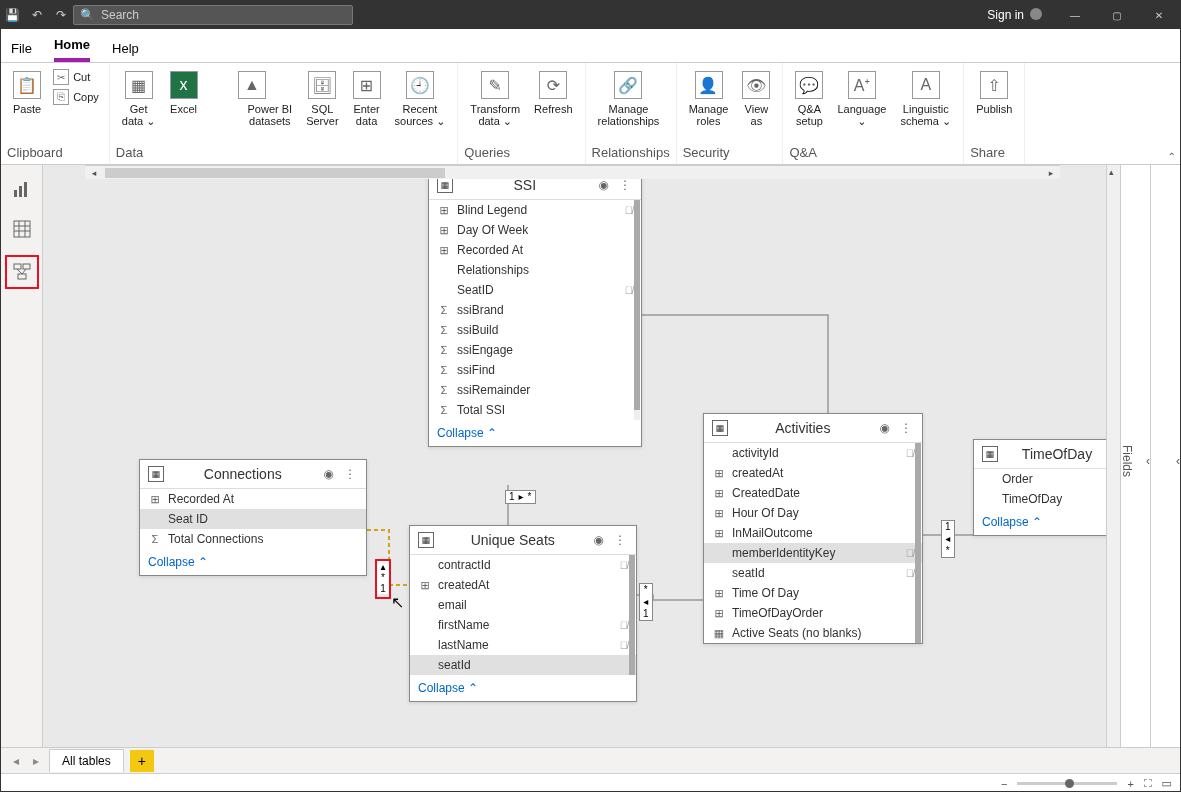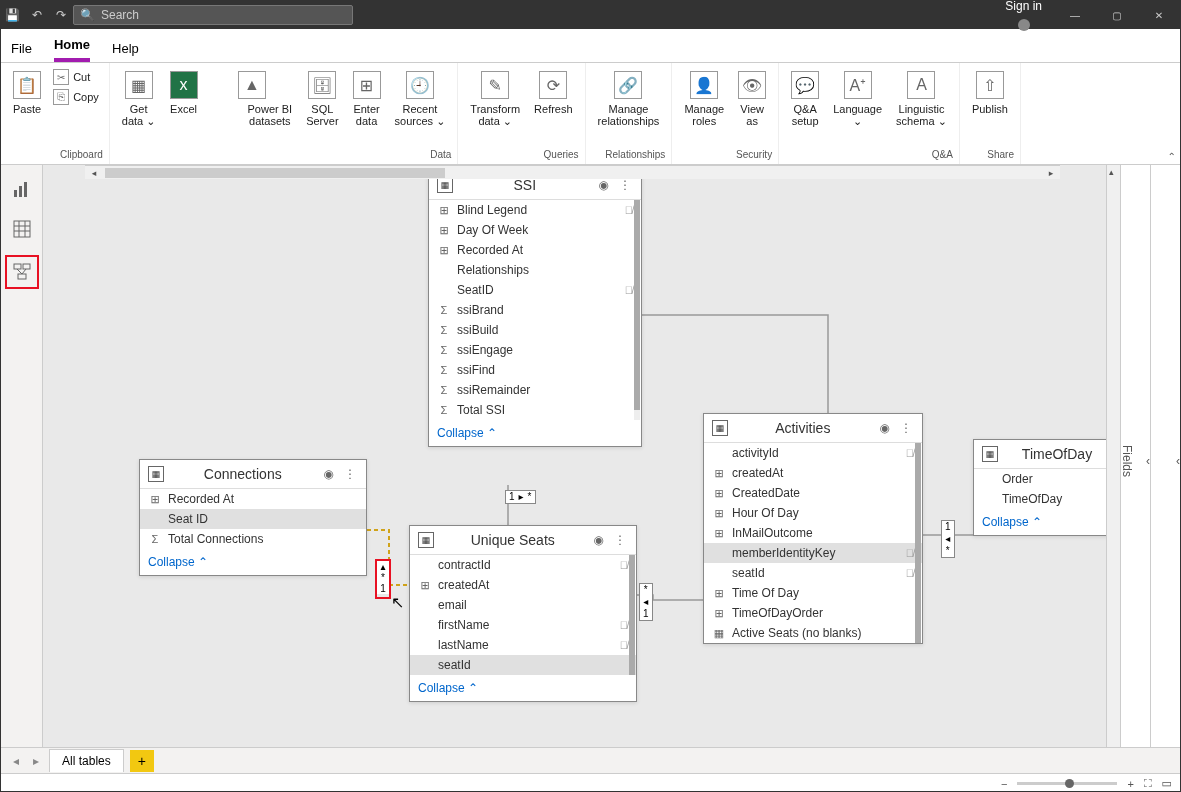--- a/index.html
+++ b/index.html
@@ -3,31 +3,31 @@
 <meta charset="utf-8">
 <style>
 * { box-sizing: border-box; margin: 0; padding: 0; font-family: "Segoe UI", Arial, sans-serif; }
 body { width: 1181px; height: 792px; background: #fff; overflow: hidden; border: 1px solid #333; position: relative; }
 .titlebar { height: 28px; background: #333; color: #fff; display: flex; align-items: center; font-size: 12px; }
 .titlebar .qat { display: flex; align-items: center; padding: 0 4px; gap: 8px; }
 .titlebar .qat span { width: 16px; height: 16px; display: inline-flex; align-items: center; justify-content: center; color: #ccc; }
 .titlebar .title { flex: 0 0 auto; padding: 0 40px 0 60px; }
 .titlebar .search { width: 280px; height: 20px; background: #555; border: 1px solid #777; border-radius: 2px; display: flex; align-items: center; padding: 0 6px; color: #ccc; gap: 6px; }
 .titlebar .spacer { flex: 1; }
-.titlebar .signin { padding: 0 12px; display: flex; align-items: center; gap: 6px; flex-direction: column; }
+.titlebar .signin { padding: 0 12px; display: flex; gap: 6px; }
 .titlebar .signin .avatar { width: 12px; height: 12px; border-radius: 50%; background: #888; }
 .titlebar .winbtns { display: flex; }
 .titlebar .winbtns div { width: 42px; height: 28px; display: flex; align-items: center; justify-content: center; color: #ccc; font-size: 10px; }
 .tabbar { height: 34px; border-bottom: 1px solid #ccc; display: flex; align-items: flex-end; padding: 0 10px; gap: 22px; font-size: 13px; }
 .tabbar .tab { padding-bottom: 6px; cursor: pointer; }
 .tabbar .tab.active { border-bottom: 4px solid #a21caf; font-weight: 600; }
 .ribbon { height: 102px; border-bottom: 1px solid #ccc; display: flex; position: relative; }
 .ribbon .group { border-right: 1px solid #eee; padding: 4px 6px 2px; display: flex; flex-direction: column; height: 100%; }
 .ribbon .group .buttons { flex: 1; display: flex; align-items: flex-start; gap: 2px; }
-.ribbon .group .label { text-align: right; font-size: 10px; color: #555; padding: 2px 0; }
+.ribbon .group .label { text-align: left; font-size: 13px; color: #555; padding: 2px 0; }
 .rbtn { display: flex; flex-direction: column; align-items: center; justify-content: flex-start; padding: 4px 6px; font-size: 11px; text-align: center; color: #222; min-width: 40px; cursor: pointer; }
 .rbtn .icon { width: 28px; height: 28px; border: 1px solid #999; margin-bottom: 4px; display: flex; align-items: center; justify-content: center; font-size: 16px; color: #666; background: #fff; }
 .rbtn.small { flex-direction: row; padding: 2px 4px; min-width: auto; }
 .rbtn.small .icon { width: 16px; height: 16px; margin: 0 4px 0 0; font-size: 10px; }
 .clipboard-col { display:flex; flex-direction:column; }
 .ribbon .collapse-caret { position: absolute; right: 4px; bottom: 2px; font-size: 10px; color: #555; }
 .main { display: flex; height: calc(792px - 28px - 34px - 102px - 26px - 20px); width: 100%; }
 .leftrail { width: 42px; background: #f3f2f1; border-right: 1px solid #ccc; display: flex; flex-direction: column; align-items: center; padding-top: 10px; gap: 12px; }
 .leftrail .railbtn { width: 28px; height: 28px; display: flex; align-items: center; justify-content: center; color: #555; cursor: pointer; }
 .leftrail .railbtn.active { border: 2px solid #e81123; padding: 6px; width: 34px; height: 34px; }

